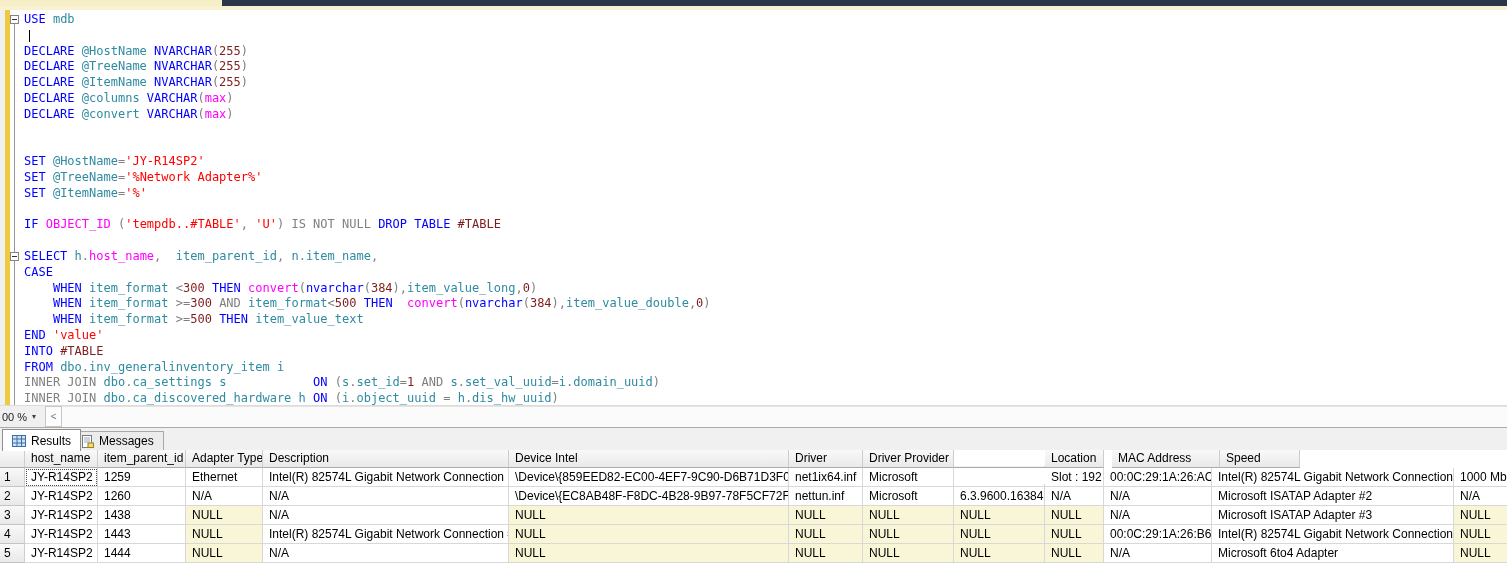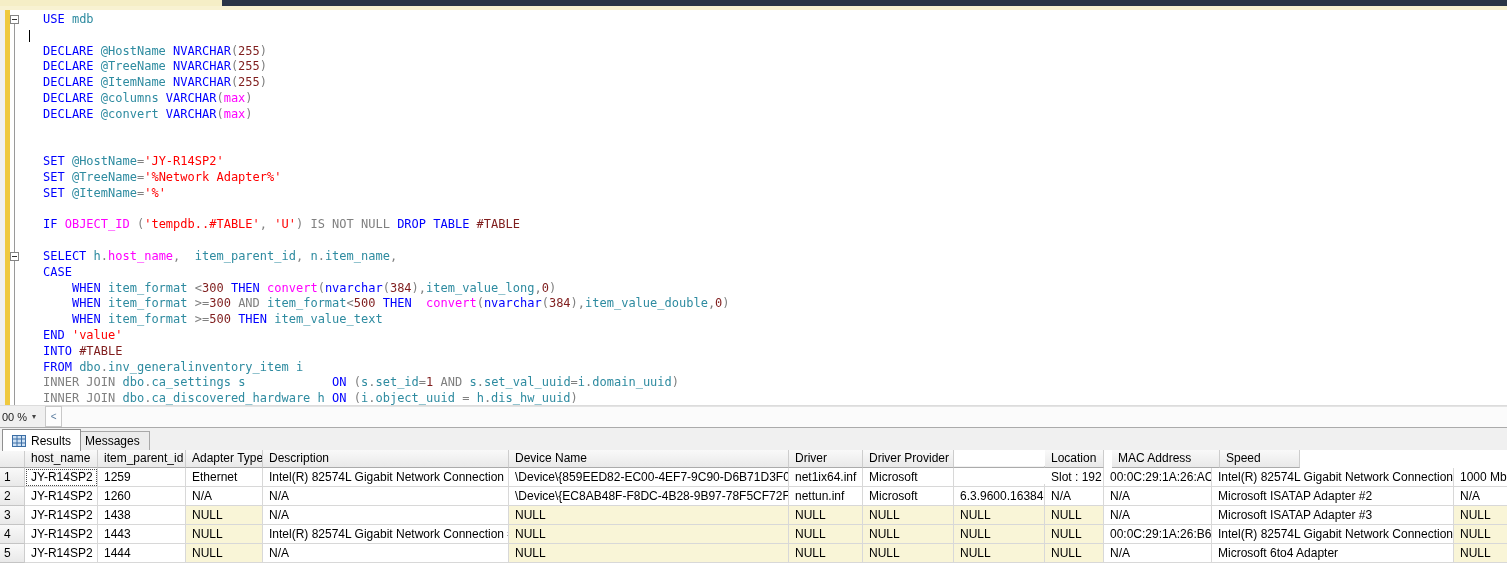--- a/index.html
+++ b/index.html
@@ -11,21 +11,21 @@
   #topbar { position:absolute; left:0; top:0; width:1507px; height:6px; background:#2a3547; }
   #topbar-tab { position:absolute; left:0; top:0; width:222px; height:6px; background:#f5eec6; }
   #topstrip { position:absolute; left:0; top:6px; width:1507px; height:4px; background:#f8f2d2; }
 
   
   #editor { position:absolute; left:0; top:10px; width:1507px; height:395px; background:#ffffff; overflow:hidden; }
   #editor-margin { position:absolute; left:0; top:0; width:5px; height:100%; background:#f0f0f0; }
   #change-strip { position:absolute; left:5px; top:0; width:5px; height:100%; background:#efc93f; }
   #outline-line { position:absolute; left:14px; top:14px; width:1px; height:381px; background:#9a9a9a; }
   #code { position:absolute; left:0; top:2px; width:100%; }
-  .code-line { position:relative; height:15.8px; line-height:15.8px; padding-left:43px;
+  .code-line { position:relative; height:15.8px; line-height:15.8px; padding-left:24px;
                font-family:"DejaVu Sans Mono", monospace; font-size:12px; white-space:pre; }
   .fold { position:absolute; left:10px; top:3px; width:9px; height:9px; background:#fff;
           border:1px solid #848484; z-index:2; }
   .fold i { position:absolute; left:1px; top:3px; width:5px; height:1px; background:#333; }
   .tok-kw { color:#0000ff; } .tok-id { color:#2e8ba0; } .tok-op { color:#808080; }
   .tok-fn { color:#ff00ff; } .tok-str { color:#ff0000; } .tok-num { color:#7f1d1d; }
   .tok-pl { color:#000; }
   #caret { position:absolute; left:29px; top:20px; width:1px; height:12px; background:#000; }
 
   
@@ -37,21 +37,21 @@
   #hscroll-left { width:17px; background:#fdfdfd; border:1px solid #c8c8c8; display:flex;
                   align-items:center; justify-content:center; color:#5b7da0; font-size:10px; }
   #hscroll-track { flex:1; background:#fbfbfb; border-top:1px solid #e3e3e3; }
 
   
   #tabs-row { position:absolute; left:0; top:427px; width:1507px; height:23px; background:#f0f0f0;
               border-top:1px solid #ababab; }
   .tab { position:absolute; top:1px; height:22px; display:flex; align-items:center; gap:5px;
          font-size:12px; color:#000; padding:0 9px; }
   .tab.active { left:2px; background:#ffffff; border:1px solid #8f8f8f; border-bottom:none; z-index:2; }
-  .tab.inactive { left:58px; background:#ececec; border:1px solid #a8a8a8; border-bottom:1px solid #8f8f8f; top:3px; height:20px; }
+  .tab.inactive { left:72px; background:#ececec; border:1px solid #a8a8a8; border-bottom:1px solid #8f8f8f; top:3px; height:20px; }
   .tab svg { display:block; }
 
   
   #grid { position:absolute; left:0; top:450px; width:1507px; height:137px; background:#ffffff;
           font-size:12px; overflow:hidden; }
   #grid-header { display:flex; height:18px; }
   .hcell { background:linear-gradient(#f9f9f9,#e9e9e9); border-right:1px solid #cdcdcd;
            border-bottom:1px solid #ababab; line-height:17px; padding-left:6px; overflow:hidden;
            white-space:nowrap; flex:none; color:#000; }
   .grow { display:flex; height:19px; }
@@ -138,21 +138,21 @@
     </div>
   </div>
 
   <div id="grid">
     <div id="grid-header">
         <div class="hcell" style="width: 25px;"></div>
         <div class="hcell" style="width: 73px;">host_name</div>
         <div class="hcell" style="width: 88px;">item_parent_id</div>
         <div class="hcell" style="width: 77px;">Adapter Type</div>
         <div class="hcell" style="width: 246px;">Description</div>
-        <div class="hcell" style="width: 280px;">Device Name</div>
+        <div class="hcell" style="width: 280px;">Device Intel</div>
         <div class="hcell" style="width: 74px;">Driver</div>
         <div class="hcell" style="width: 91px;">Driver Provider</div>
         <div class="hcell" style="width: 91px; margin-top: 16px;">Driver Version</div>
         <div class="hcell" style="width: 59px;">Location</div>
         <div class="hcell" style="width: 108px; margin-left: 8px;">MAC Address</div>
         <div class="hcell" style="width: 80px;">Speed</div>
       </div>
     <div id="grid-body">
         <div class="grow">
           <div class="cell rowhead" style="width: 25px;">1</div>

